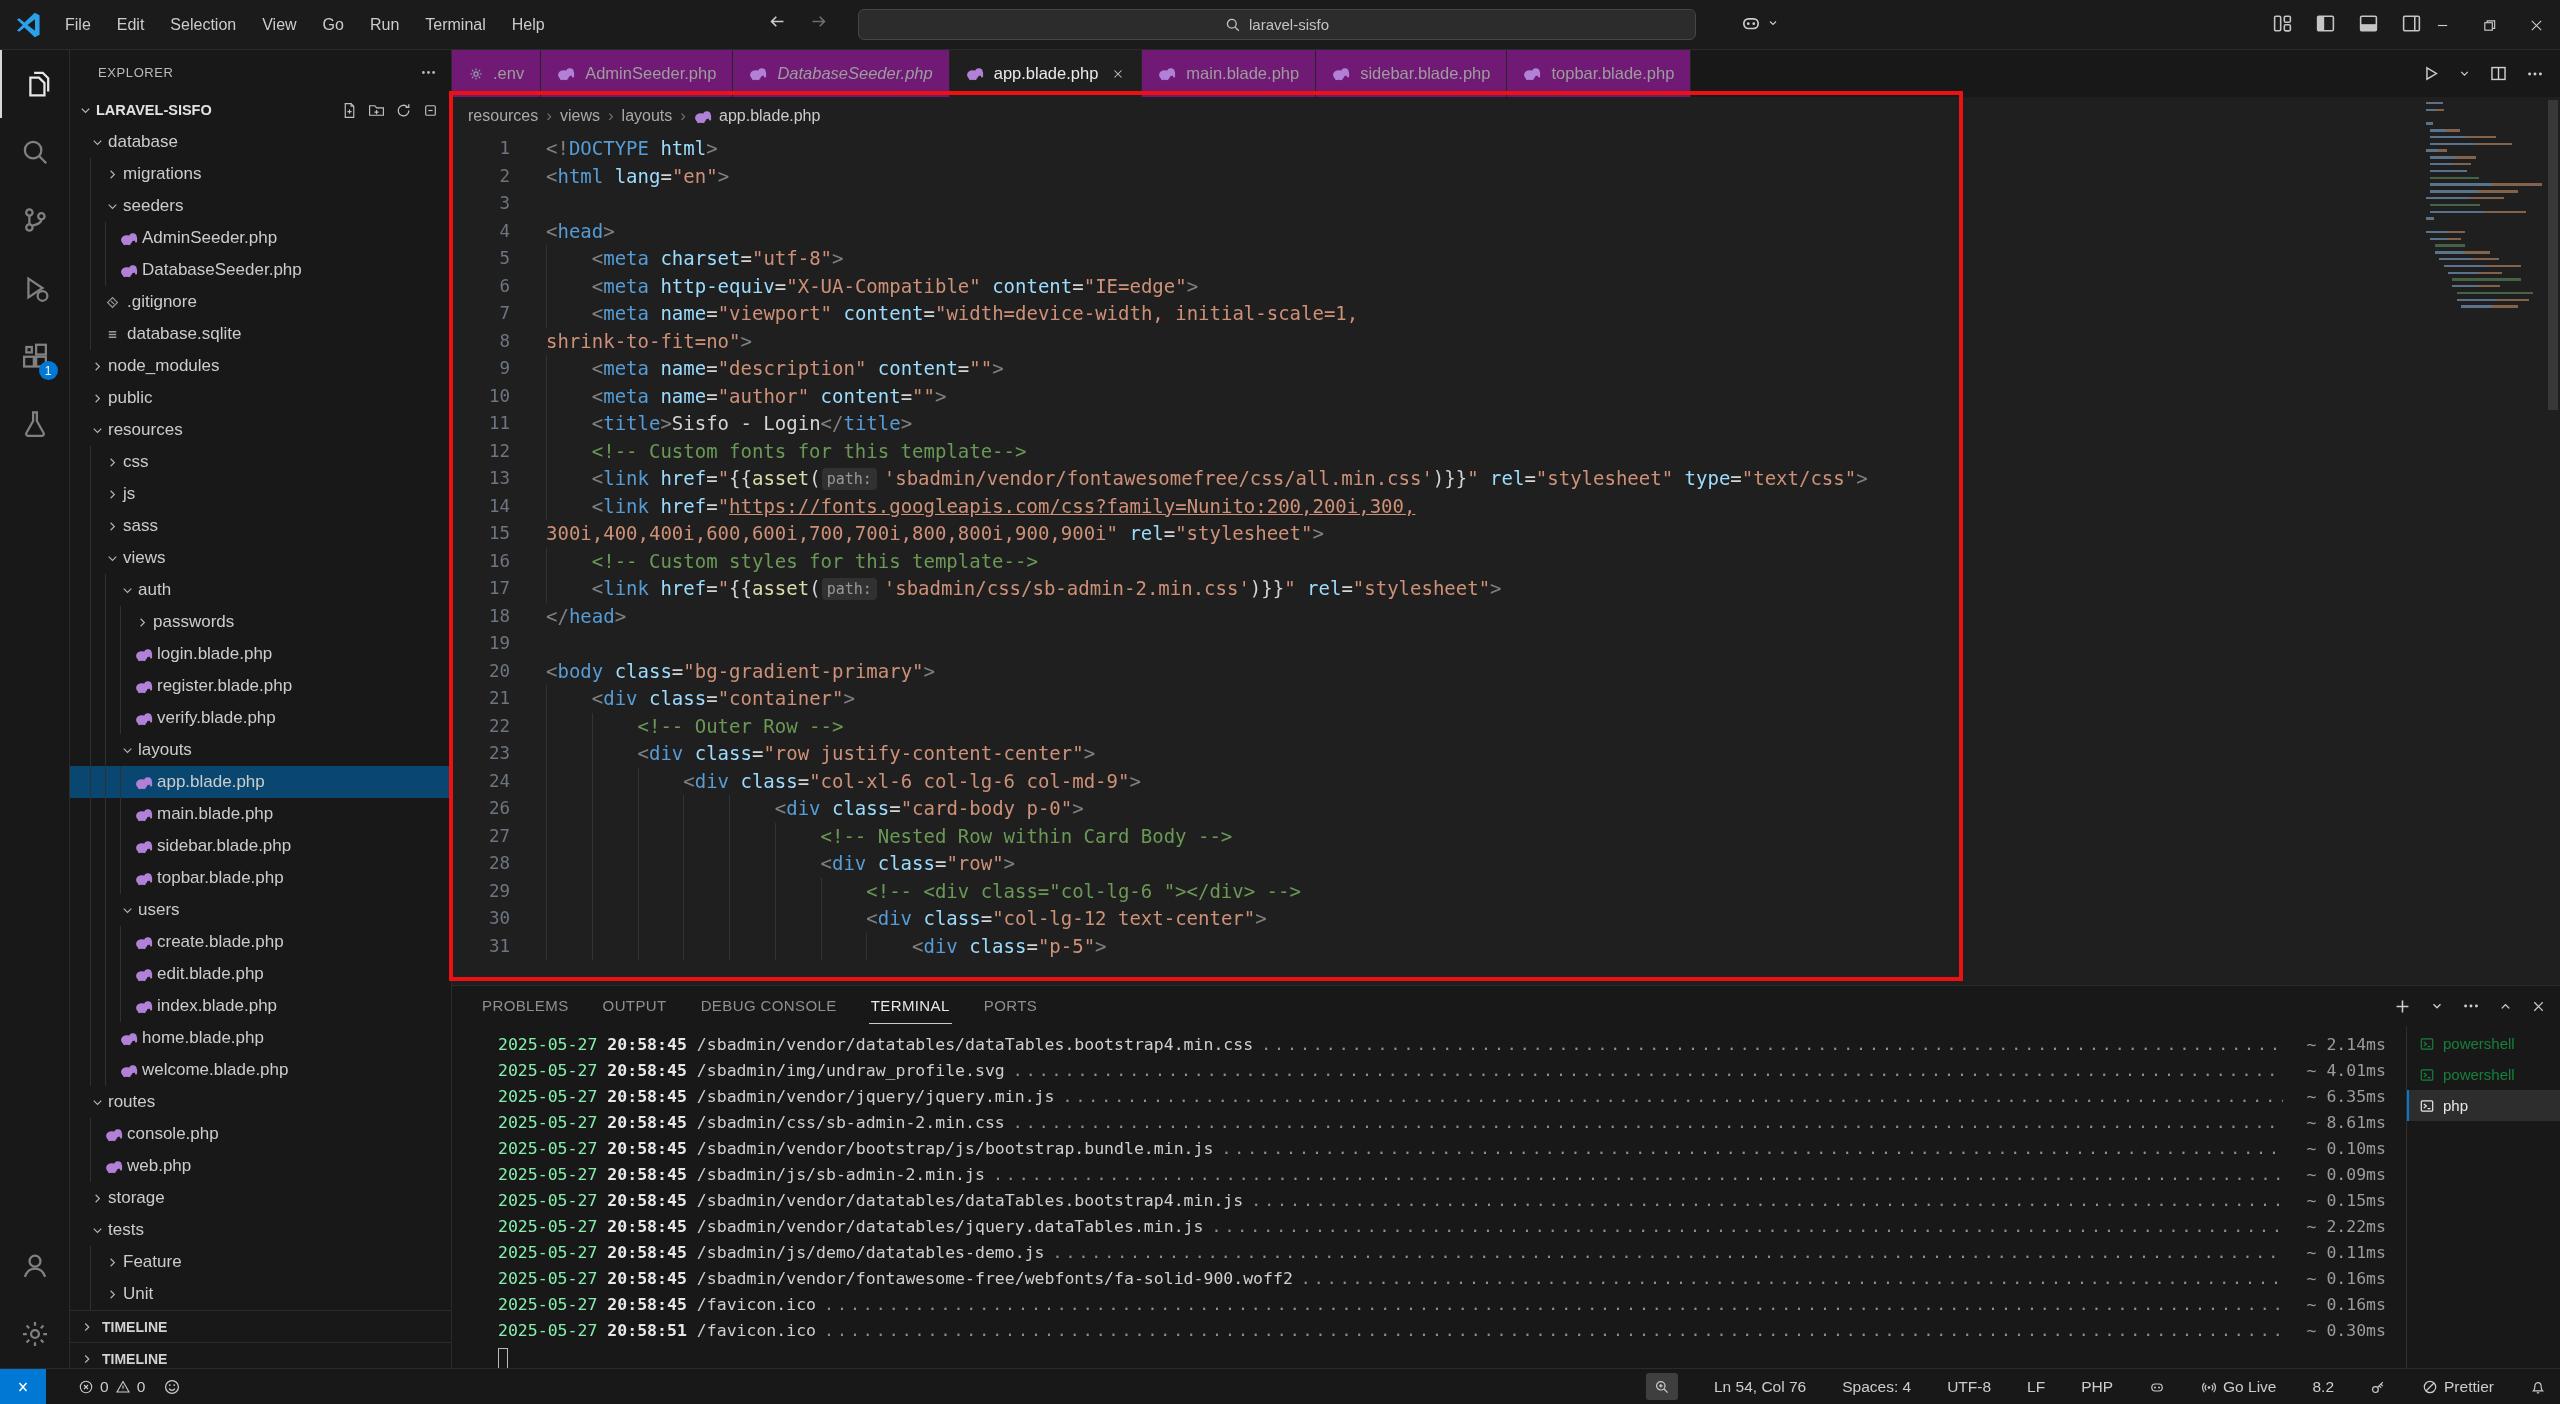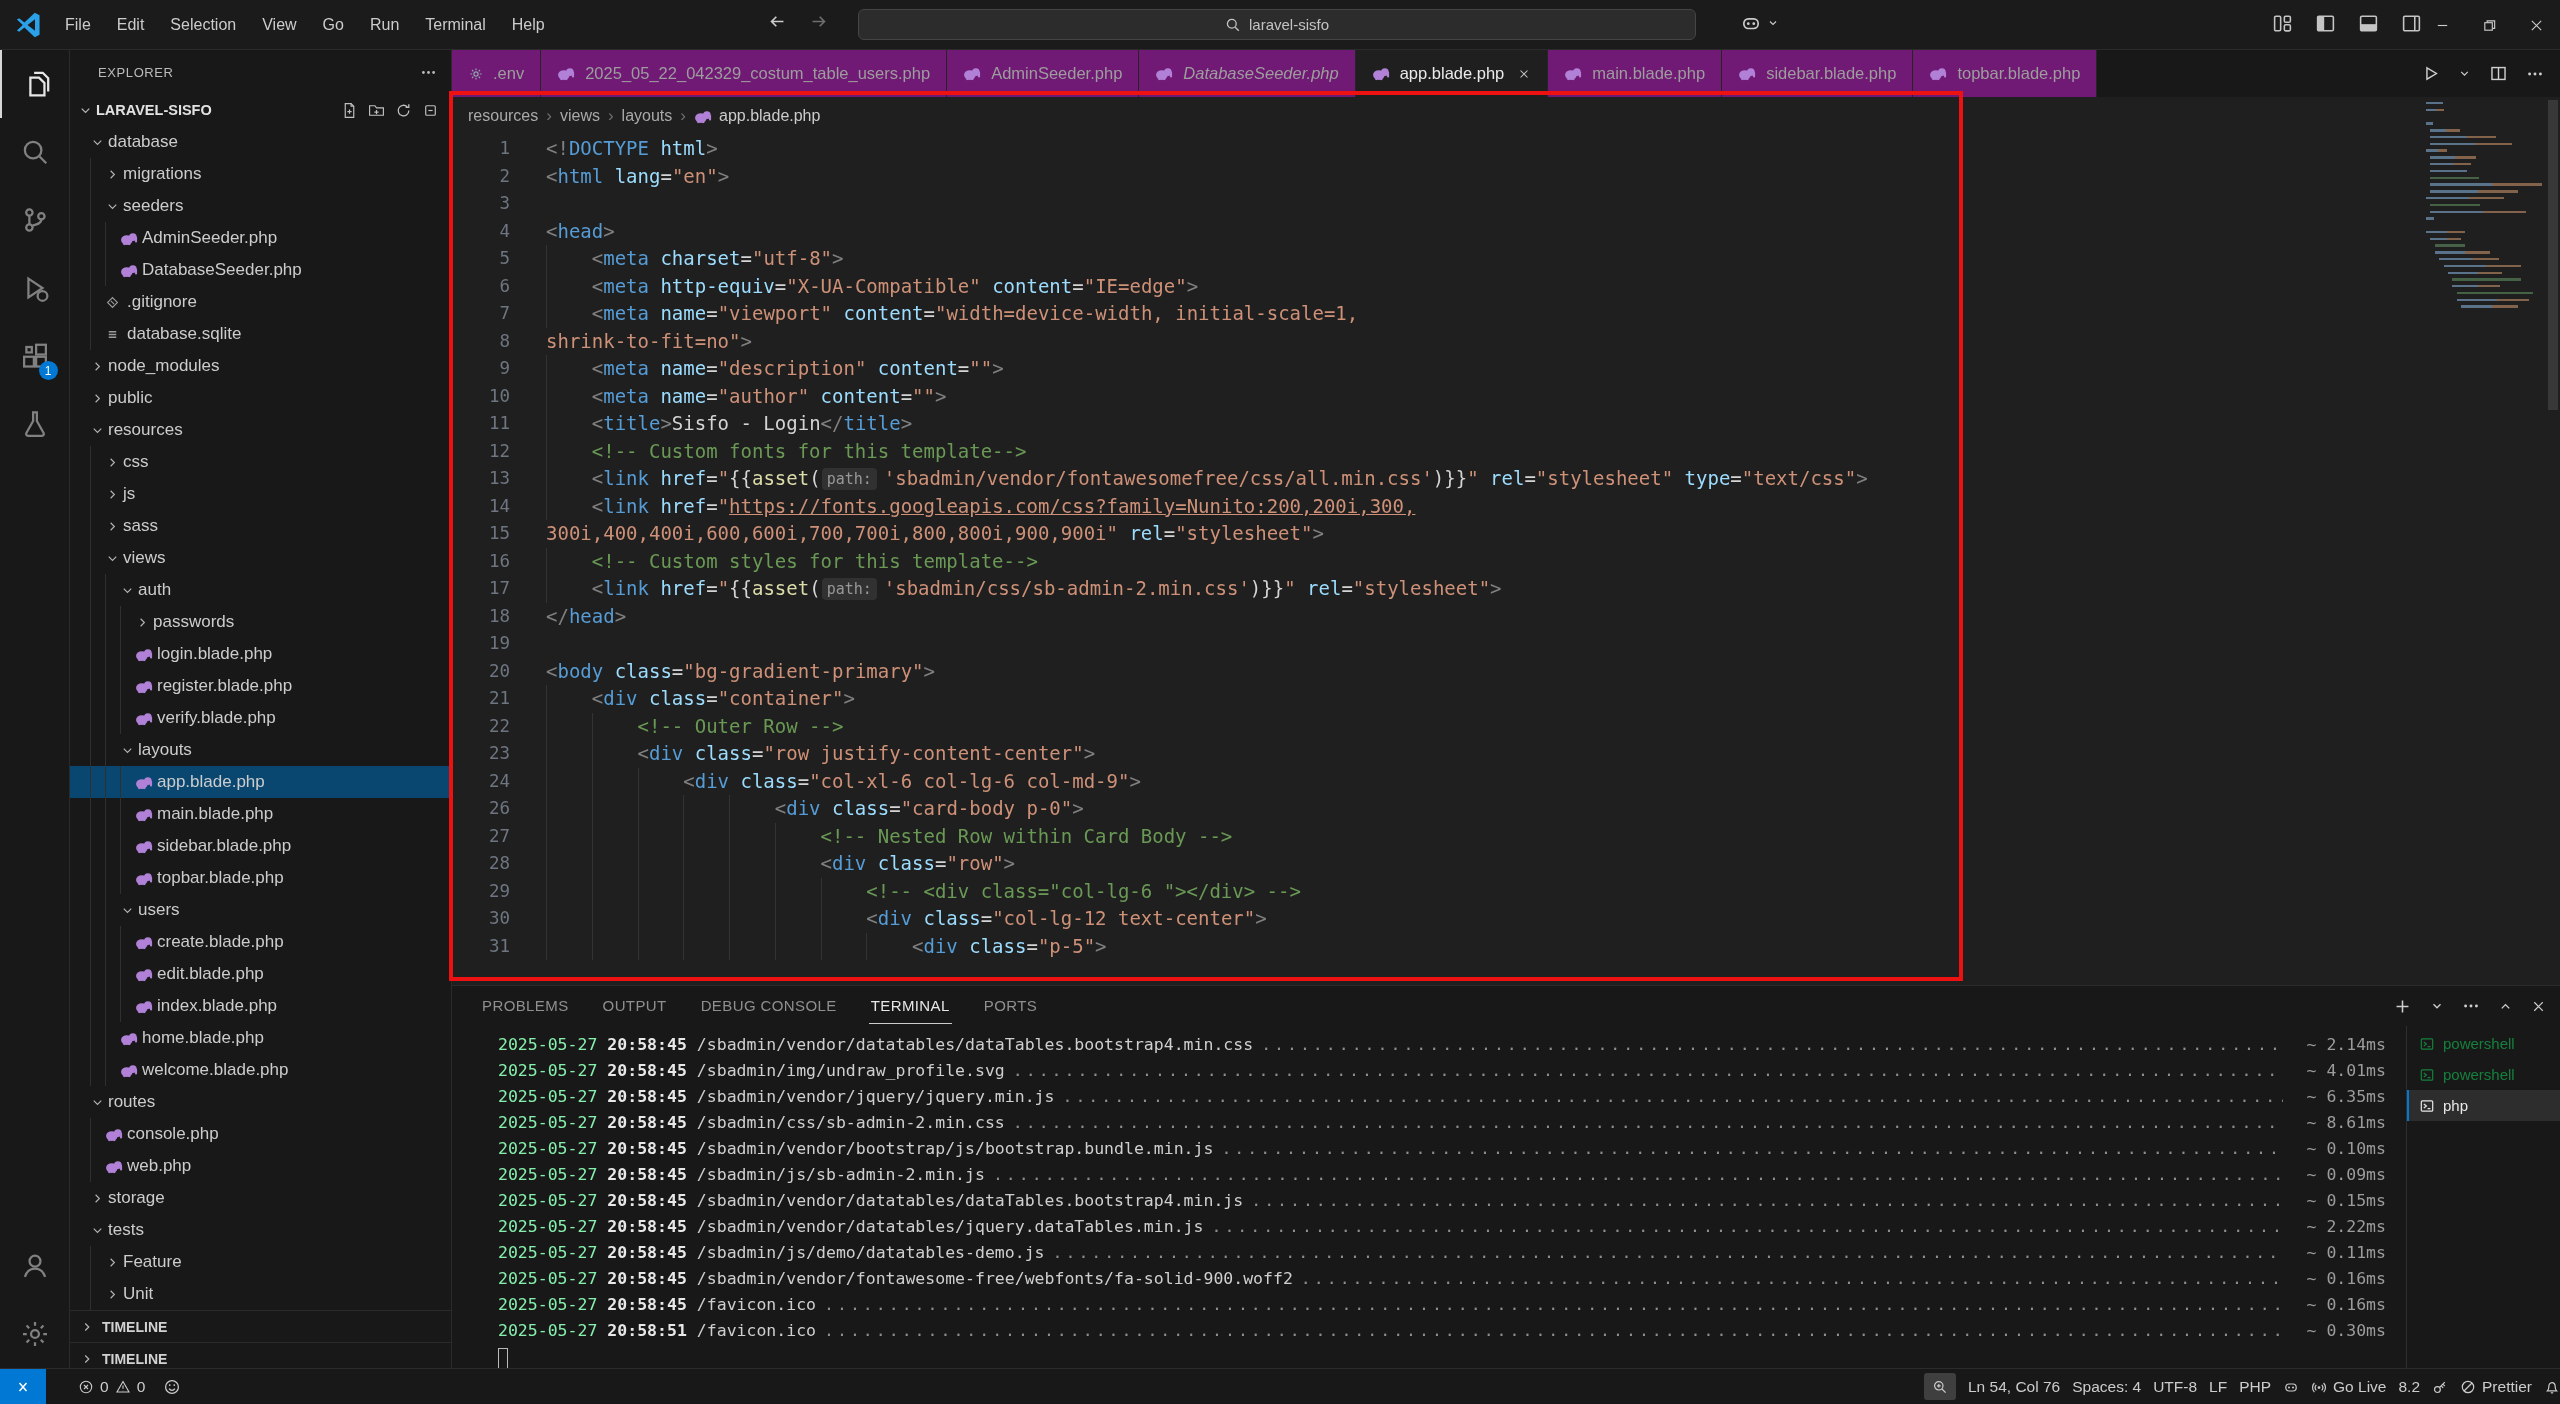--- a/index.html
+++ b/index.html
@@ -105,21 +105,21 @@
   .term-item { height:31px; display:flex; align-items:center; gap:8px; padding-left:10px;
                color:#15803d; font-size:15px; border-left:2px solid transparent; }
   .term-item.sel { background:#2d2d2d; color:#e8e8e8; border-left:2px solid #0078d4; }
 
   
   #statusbar { position:absolute; left:0; top:1368px; width:2560px; height:36px; background:#181818;
                border-top:1px solid #2b2b2b; display:flex; align-items:center; color:#cccccc; font-size:15.5px; }
   .remote { width:46px; height:36px; background:#0078d4; color:#ffffff; display:flex; align-items:center; justify-content:center; }
   .sb-left { display:flex; align-items:center; gap:18px; }
   .problems { display:flex; align-items:center; gap:6px; margin-left:14px; }
-  .sb-right { margin-left:auto; display:flex; align-items:center; gap:12px; }
+  .sb-right { margin-left:auto; display:flex; align-items:center; gap:36px; padding-right:14px; }
   .sb-item { display:flex; align-items:center; gap:6px; }
   .zoom-chip { background:#3f3f3f; border-radius:3px; width:32px; height:27px;
                display:flex; align-items:center; justify-content:center; }
 </style>
 </head>
 <body>
 
 <div id="app">
 
   <header id="titlebar">
@@ -798,34 +798,20 @@
     <div id="tabbar">
       <div id="tabs">
           <div class="tab">
             <span style="color: rgb(144, 164, 174);">
               <svg width="16" height="16" viewBox="0 0 16 16" fill="none" stroke="currentColor" stroke-width="1.2">
                 <circle cx="8" cy="8" r="2.1"></circle>
                 <path d="M8 2.4v1.8M8 11.8v1.8M2.4 8h1.8M11.8 8h1.8M4 4l1.3 1.3M10.7 10.7 12 12M12 4l-1.3 1.3M5.3 10.7 4 12"></path>
               </svg>
             </span>
             <span class="tab-label">.env</span>
-          </div>
-          <div class="tab">
-            <span>
-              <svg width="19" height="15" viewBox="0 0 20 16">
-                <g fill="#b180d7">
-                  <ellipse cx="7.2" cy="9.6" rx="6.2" ry="5.2"></ellipse>
-                  <circle cx="13.6" cy="6.6" r="4.1"></circle>
-                  <rect x="15.8" y="6.2" width="2.3" height="6" rx="1.1"></rect>
-                  <rect x="3.4" y="12" width="2.3" height="3"></rect>
-                  <rect x="8.6" y="12" width="2.3" height="3"></rect>
-                </g>
-              </svg>
-            </span>
-            <span class="tab-label">2025_05_22_042329_costum_table_users.php</span>
           </div>
           <div class="tab">
             <span>
               <svg width="19" height="15" viewBox="0 0 20 16">
                 <g fill="#b180d7">
                   <ellipse cx="7.2" cy="9.6" rx="6.2" ry="5.2"></ellipse>
                   <circle cx="13.6" cy="6.6" r="4.1"></circle>
                   <rect x="15.8" y="6.2" width="2.3" height="6" rx="1.1"></rect>
                   <rect x="3.4" y="12" width="2.3" height="3"></rect>
                   <rect x="8.6" y="12" width="2.3" height="3"></rect>

